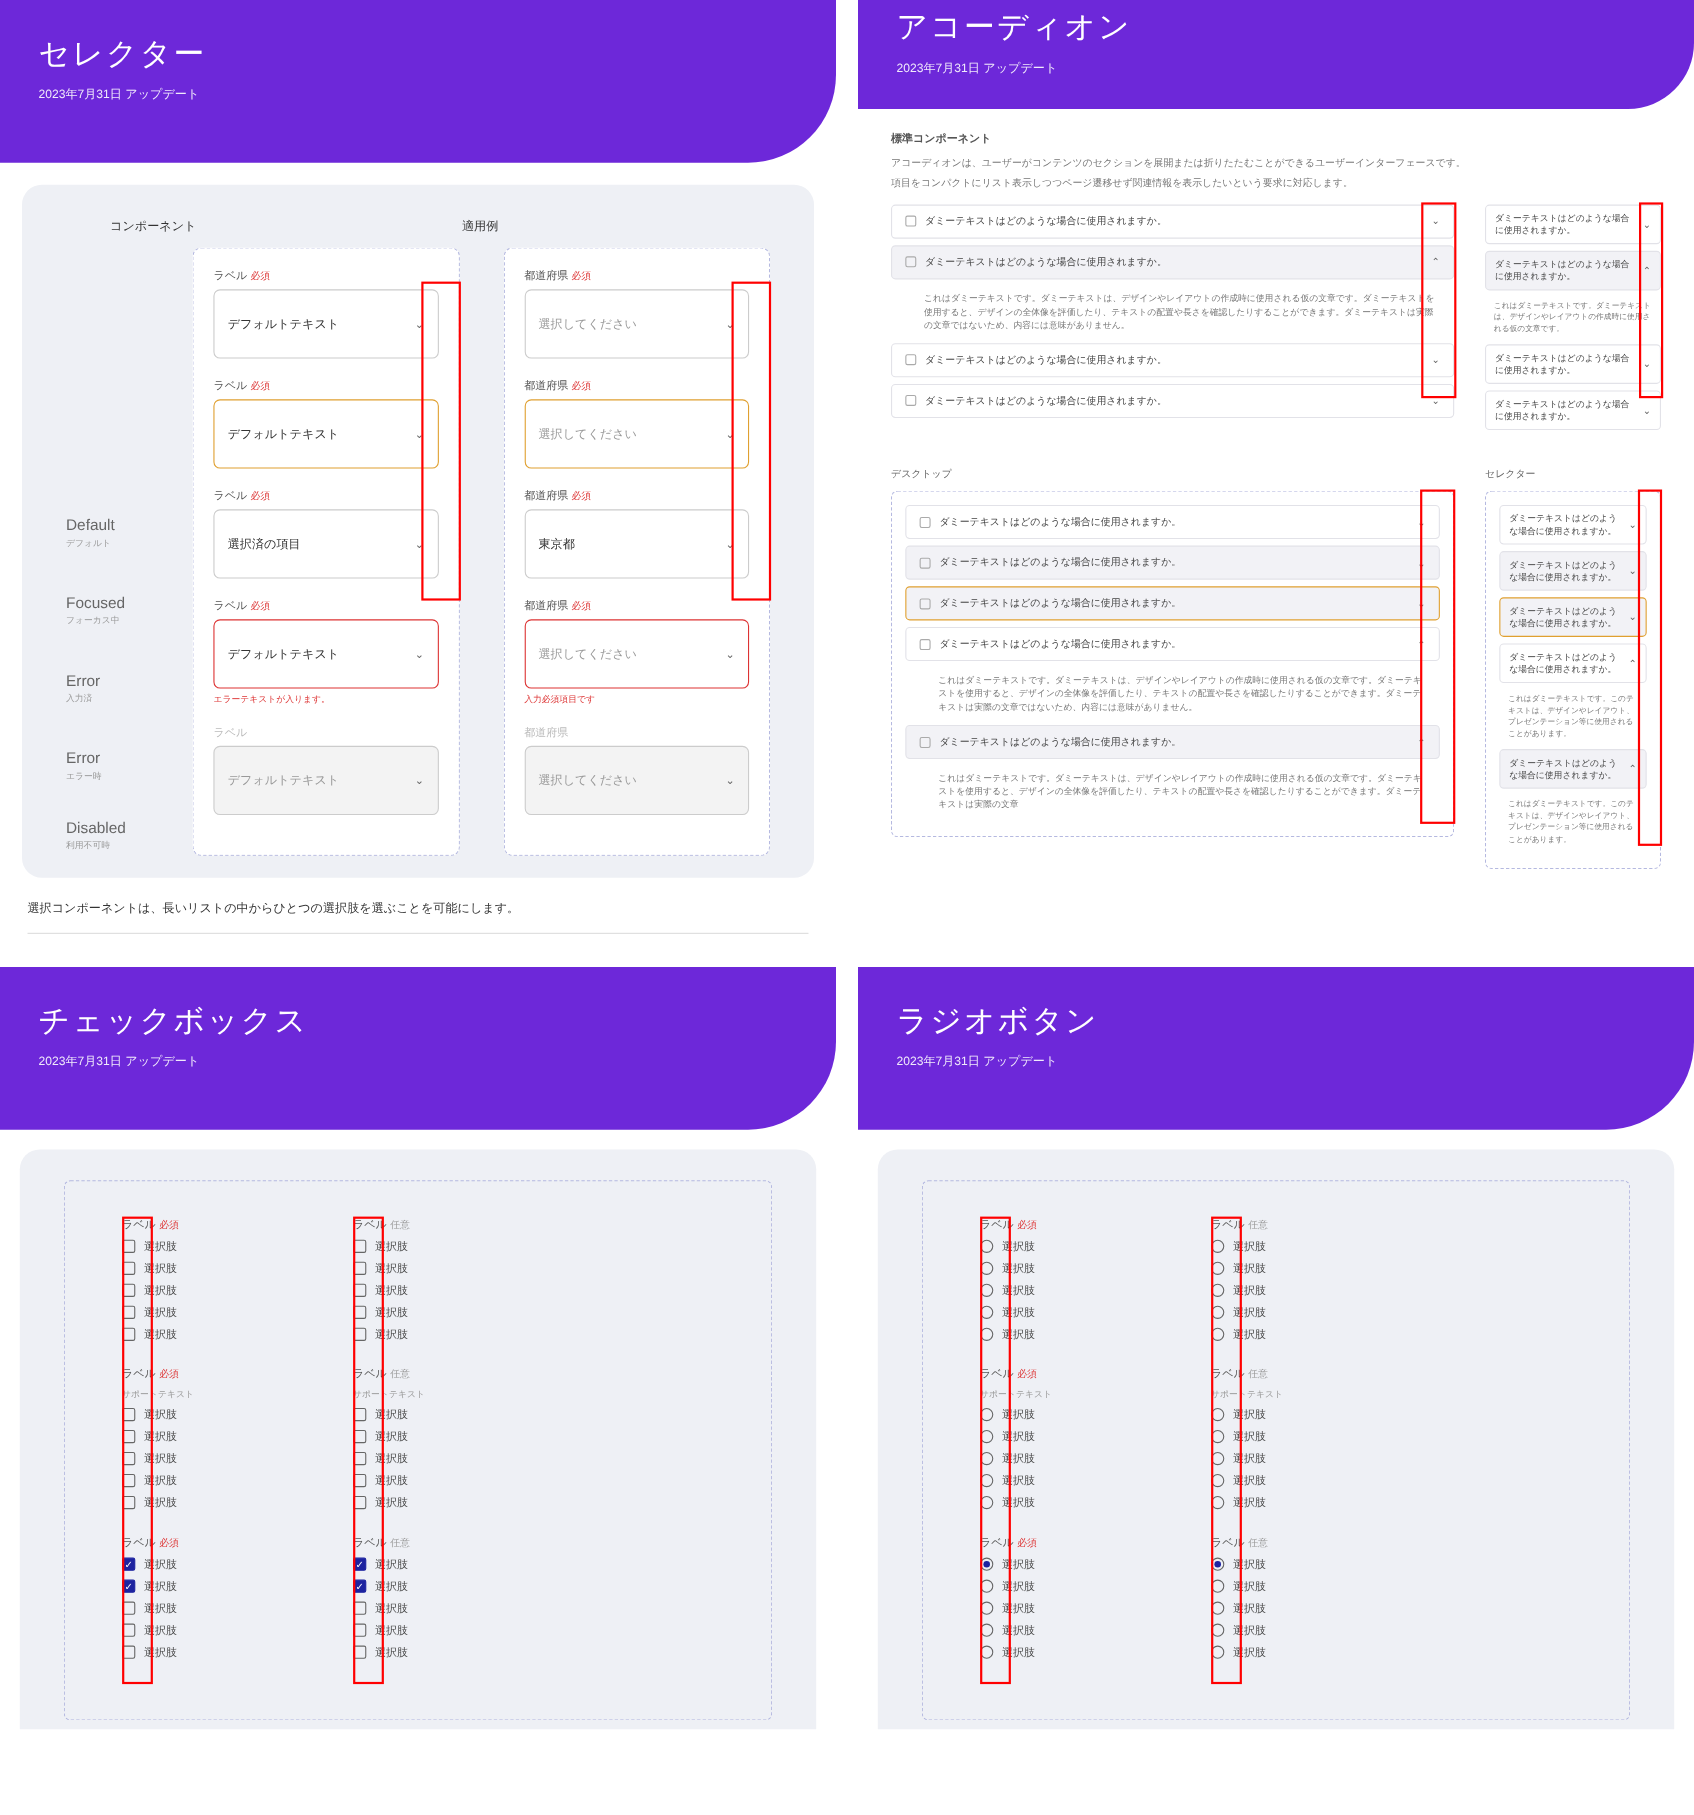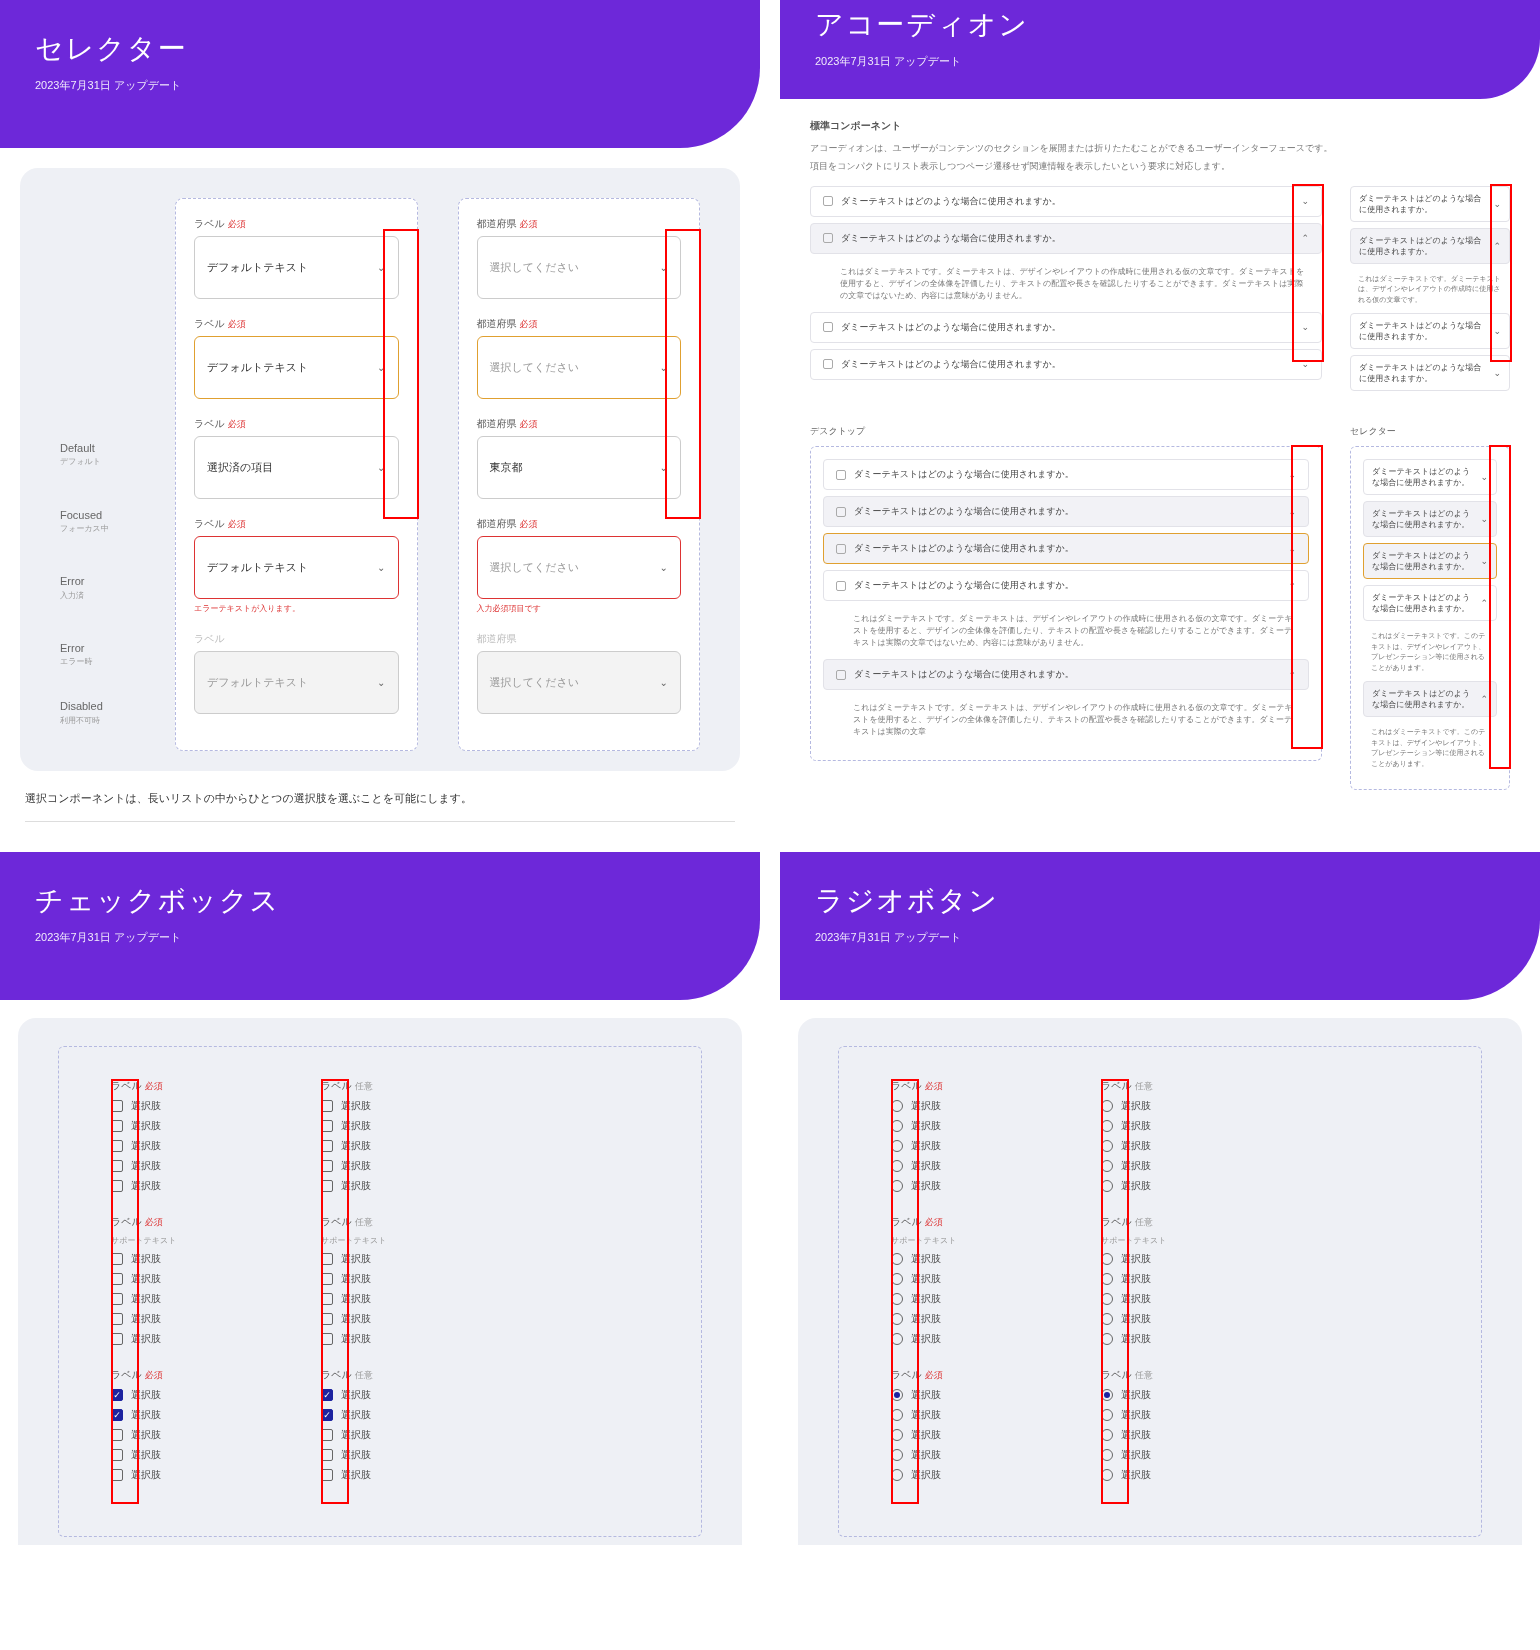--- a/index.html
+++ b/index.html
@@ -8,21 +8,21 @@
 .card-top { background:#6d28d9; color:#fff; padding:30px 35px 55px; border-bottom-right-radius:80px; }
 .card-top.small { padding:6px 35px 30px; border-bottom-right-radius:60px; }
 .card-top h1 { font-size:28px; font-weight:300; letter-spacing:2px; margin-bottom:10px; }
 .card-top .date { font-size:11px; opacity:.9; }
 .panel { background:#eef0f5; border-radius:18px; margin:20px; padding:30px 40px 20px; }
 .panel2 { background:#eef0f5; border-radius:18px; margin:18px; padding:28px 40px 8px; border-bottom-left-radius:0;border-bottom-right-radius:0;}
 .cols { display:flex; gap:40px; }
 .colheader{font-size:11px;color:#333;margin-bottom:12px;}
 .col { flex:1; background:#fff; border:1px dashed #b5b9e0; border-radius:8px; padding:18px; }
 .rowlabel{width:75px;font-size:9px;color:#666;line-height:1.4;}
-.rowlabel .en{display:block;font-size:11px;}
+.rowlabel .en{display:block;font-size:14px;}
 .rowlabel .jp{display:block;font-size:8px;color:#999;}
 .fld{margin-bottom:18px;}
 .lbl{font-size:10px;color:#555;margin-bottom:5px;}
 .req{color:#d33;font-size:9px;margin-left:3px;}
 .opt{color:#999;font-size:9px;margin-left:3px;}
 .sel{display:flex;align-items:center;justify-content:space-between;border:1px solid #ccc;border-radius:6px;padding:23px 12px;font-size:11px;background:#fff;color:#333;}
 .sel.focus{border-color:#e0a030;}
 .sel.err{border-color:#d33;}
 .sel.dis{background:#f3f3f3;color:#aaa;}
 .sel.ph{color:#999;}
@@ -68,20 +68,29 @@
 
 <div class="grid">
 
 <div>
   <div class="card-top">
     <h1>セレクター</h1>
     <div class="date">2023年7月31日 アップデート</div>
   </div>
   <div class="panel">
     <div class="cols">
+      <div class="rowlabel" style="width:0"></div>
+      <div style="flex:1">
+            <div class="colheader">コンポーネント</div>
+          </div>
+      <div style="flex:1">
+            <div class="colheader">適用例</div>
+          </div>
+    </div>
+    <div class="cols">
       <div style="width:75px"></div>
       <div class="col relbox">
         <div class="fld">
               <div class="lbl"><span>ラベル</span><span class="req">必須</span></div>
               <div class="sel">
                 <span>デフォルトテキスト</span>
                 <span class="chev">⌄</span>
               </div>
             </div>
         <div class="fld">

